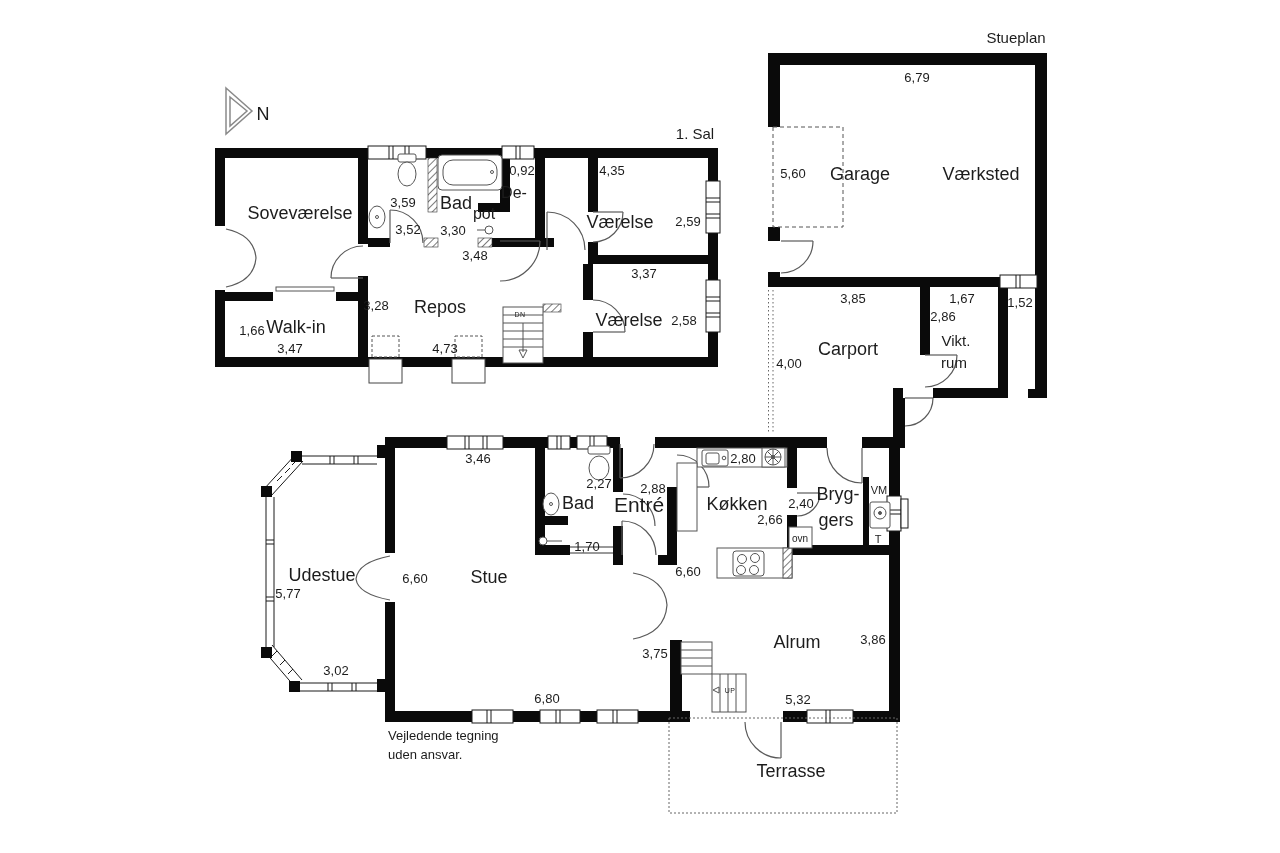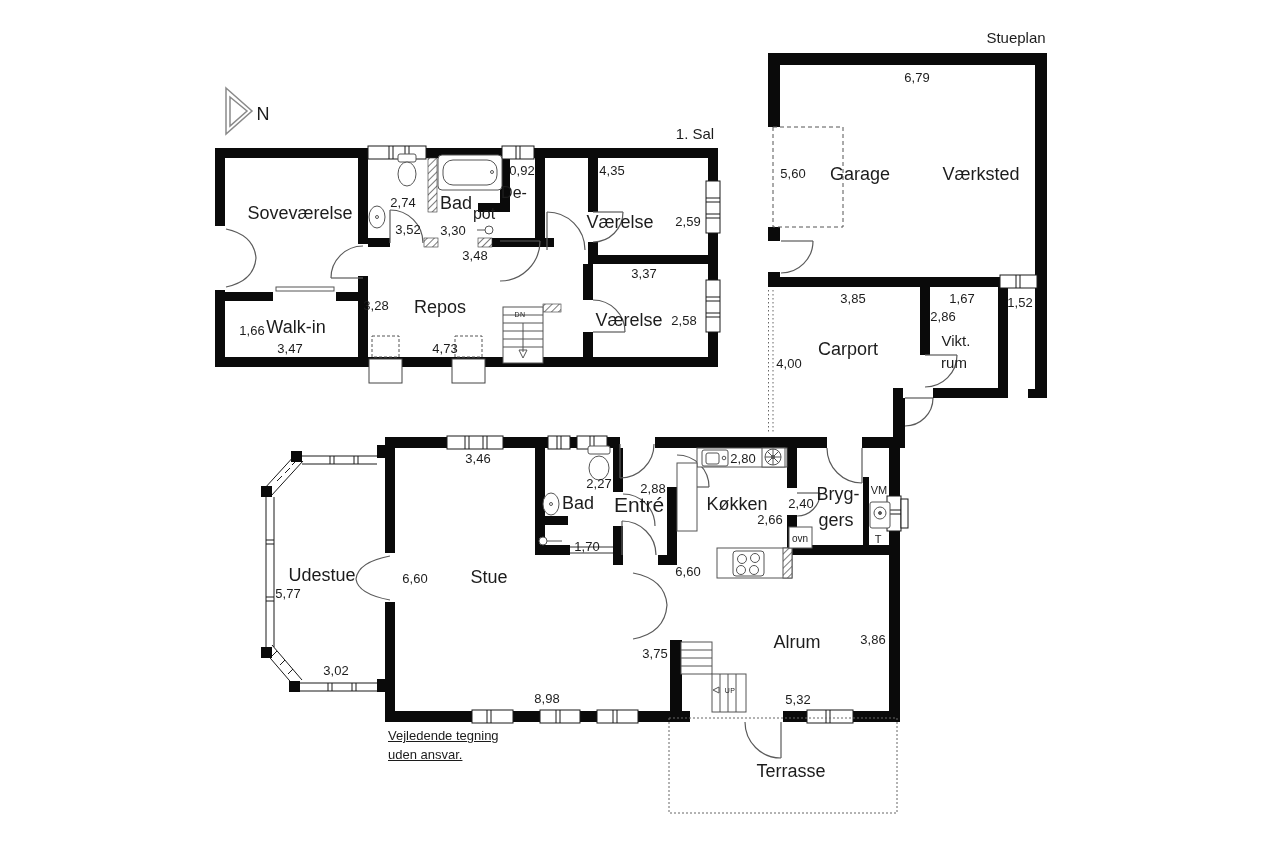--- a/index.html
+++ b/index.html
@@ -8,21 +8,21 @@
   .stage svg{position:absolute;left:0;top:0;}
   .lbl{position:absolute;transform:translate(-50%,-50%);white-space:nowrap;color:#1c1c1c;}
   .room{font-size:18px;}
   .room-sm{font-size:15px;}
   .dim{font-size:13px;}
   .small{font-size:11px;}
   .xs{font-size:10px;text-align:right;}
   .tiny{font-size:7px;letter-spacing:.5px;}
   .title{font-size:15px;}
   .compass{font-size:18px;}
-  .note{position:absolute;font-size:13px;line-height:19px;white-space:nowrap;text-decoration:underline;}
+  .note{position:absolute;font-size:13px;line-height:19px;white-space:nowrap;}
 </style>
 </head>
 <body>
 
 <div class="stage">
 
 <svg width="1280" height="853" viewBox="0 0 1280 853">
   <defs>
     <pattern id="hatch" width="5" height="5" patternUnits="userSpaceOnUse" patternTransform="rotate(45)">
       <rect width="5" height="5" fill="#ffffff"></rect>
@@ -351,21 +351,21 @@
   </g>
 </svg>
 
 <span class="lbl compass" style="left:263px;top:114px">N</span>
 <span class="lbl title" style="left:695px;top:133px">1. Sal</span>
 <span class="lbl title" style="left:1016px;top:37px">Stueplan</span>
 
 <span class="lbl room" style="left:300px;top:213px">Soveværelse</span>
 <span class="lbl dim" style="left:408px;top:229px">3,52</span>
 <span class="lbl room" style="left:456px;top:203px">Bad</span>
-<span class="lbl dim" style="left:403px;top:202px">2,74</span>
+<span class="lbl dim" style="left:403px;top:202px">3,59</span>
 <span class="lbl dim" style="left:453px;top:230px">3,30</span>
 <span class="lbl room-sm" style="left:514px;top:193px;font-size:16px">De-</span>
 <span class="lbl room-sm" style="left:484px;top:214px;font-size:16px">pot</span>
 <span class="lbl dim" style="left:522px;top:170px">0,92</span>
 <span class="lbl room" style="left:620px;top:222px">Værelse</span>
 <span class="lbl dim" style="left:612px;top:170px">4,35</span>
 <span class="lbl dim" style="left:688px;top:221px">2,59</span>
 <span class="lbl room" style="left:629px;top:320px">Værelse</span>
 <span class="lbl dim" style="left:644px;top:273px">3,37</span>
 <span class="lbl dim" style="left:684px;top:320px">2,58</span>
@@ -390,21 +390,21 @@
 <span class="lbl dim" style="left:962px;top:298px">1,67</span>
 <span class="lbl dim" style="left:943px;top:316px">2,86</span>
 <span class="lbl dim" style="left:1020px;top:302px">1,52</span>
 
 <span class="lbl room" style="left:322px;top:575px">Udestue</span>
 <span class="lbl dim" style="left:288px;top:593px">5,77</span>
 <span class="lbl dim" style="left:336px;top:670px">3,02</span>
 <span class="lbl room" style="left:489px;top:577px">Stue</span>
 <span class="lbl dim" style="left:478px;top:458px">3,46</span>
 <span class="lbl dim" style="left:415px;top:578px">6,60</span>
-<span class="lbl dim" style="left:547px;top:698px">8,98</span>
+<span class="lbl dim" style="left:547px;top:698px">6,80</span>
 <span class="lbl room" style="left:578px;top:503px">Bad</span>
 <span class="lbl dim" style="left:599px;top:483px">2,27</span>
 <span class="lbl dim" style="left:587px;top:546px">1,70</span>
 <span class="lbl room" style="left:639px;top:505px;font-size:21px">Entré</span>
 <span class="lbl dim" style="left:653px;top:488px">2,88</span>
 <span class="lbl room" style="left:737px;top:504px">Køkken</span>
 <span class="lbl dim" style="left:743px;top:458px">2,80</span>
 <span class="lbl dim" style="left:770px;top:519px">2,66</span>
 <span class="lbl room" style="left:838px;top:494px">Bryg-</span>
 <span class="lbl room" style="left:836px;top:520px">gers</span>

